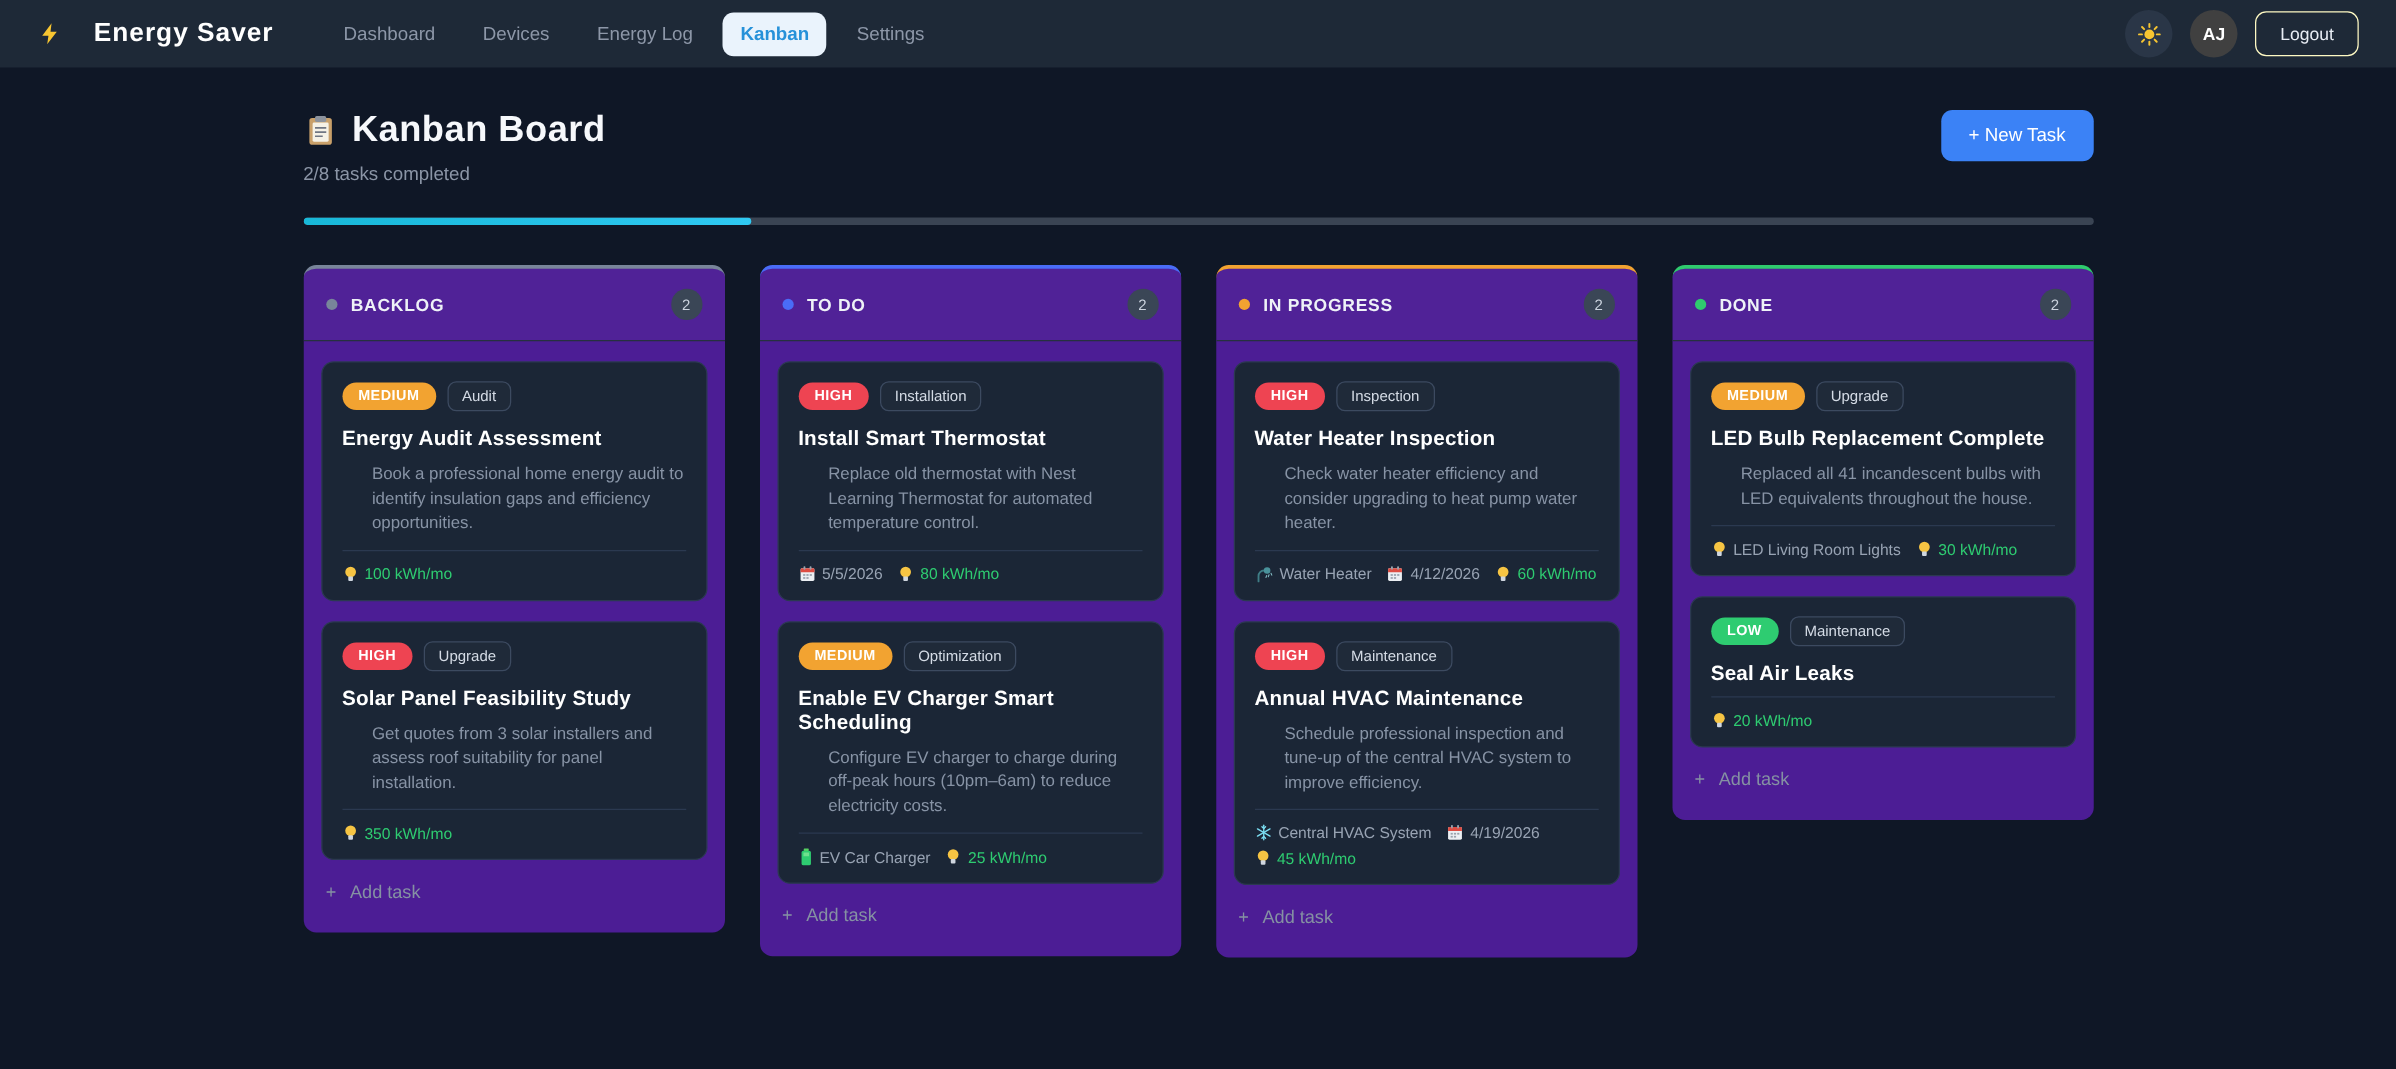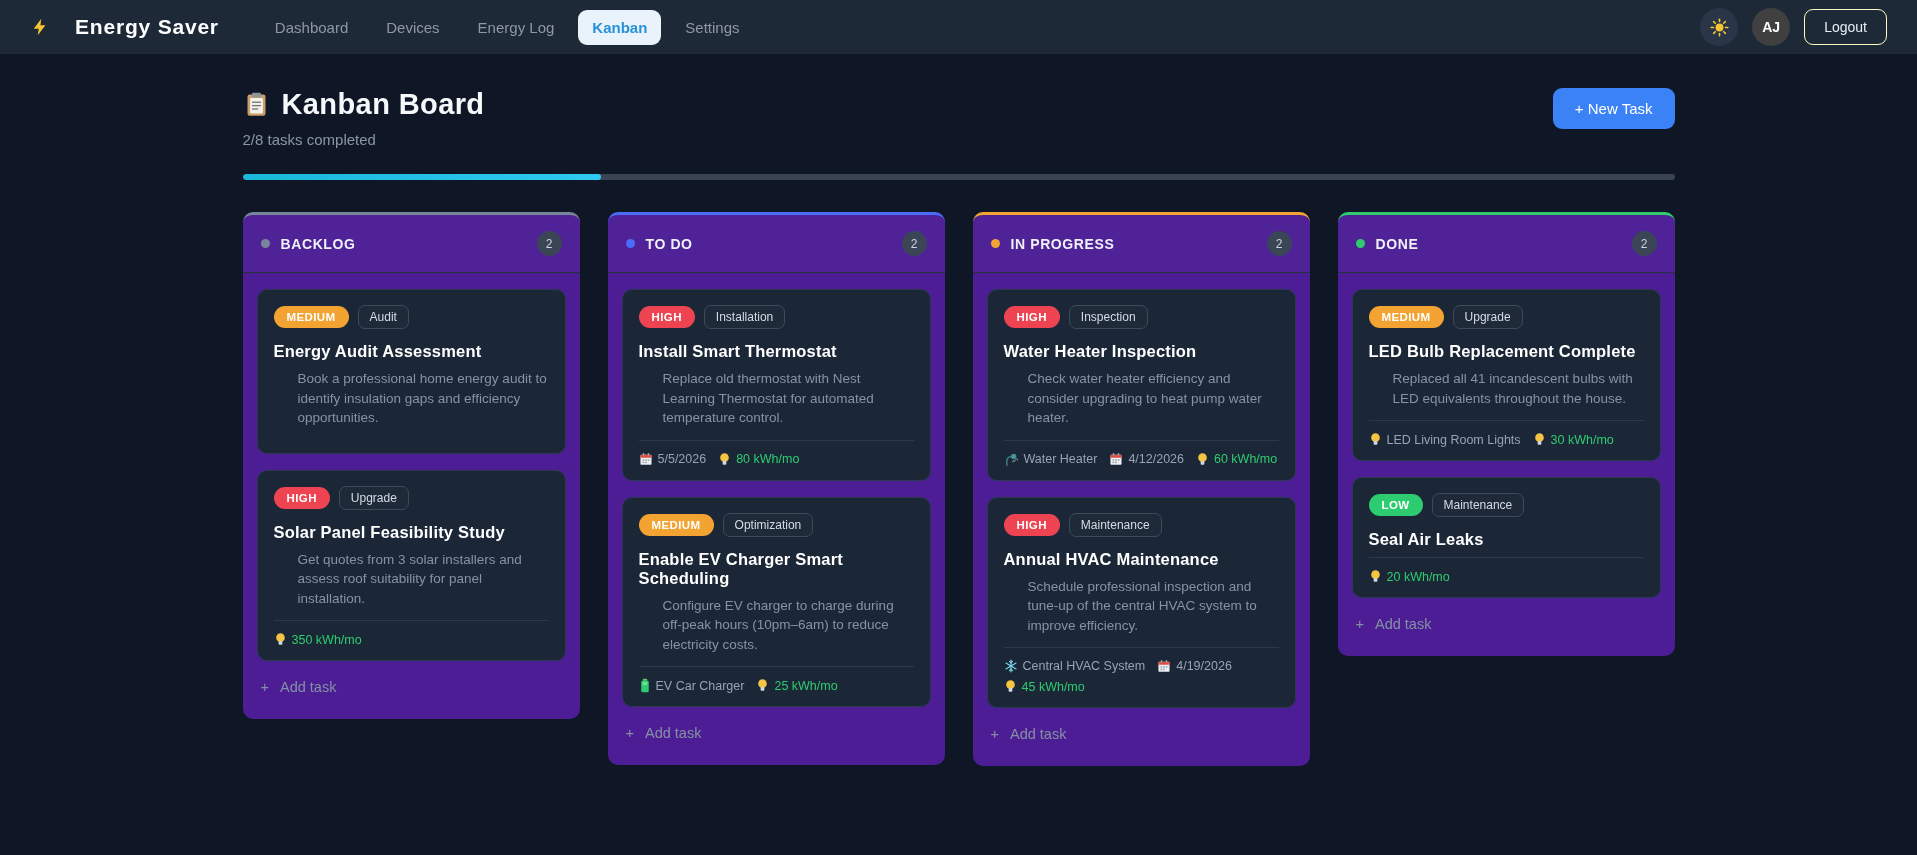--- a/index.html
+++ b/index.html
@@ -176,20 +176,31 @@
       <span class="col-count">2</span>
     </div>
     <div class="col-body">
   <article class="card">
     <div class="badges">
       <span class="pill" style="background: rgb(242, 163, 49);">MEDIUM</span>
       <span class="tag">Audit</span>
     </div>
     <h3 class="card-title">Energy Audit Assessment</h3>
     <p class="card-desc">Book a professional home energy audit to identify insulation gaps and efficiency opportunities.</p>
+    <div class="card-meta">
+              <span class="meta-item energy">
+                <span class="icn">
+                  <svg width="13" height="15" viewBox="0 0 24 28">
+                    <circle cx="12" cy="10.5" r="8" fill="#f6c443"></circle>
+                    <rect x="8.5" y="17" width="7" height="7" rx="1.5" fill="#cfd6df"></rect>
+                  </svg>
+                </span>
+                <span>100 kWh/mo</span>
+              </span>
+            </div>
   </article>
 
   <article class="card">
     <div class="badges">
       <span class="pill" style="background: rgb(238, 68, 82);">HIGH</span>
       <span class="tag">Upgrade</span>
     </div>
     <h3 class="card-title">Solar Panel Feasibility Study</h3>
     <p class="card-desc">Get quotes from 3 solar installers and assess roof suitability for panel installation.</p>
     <div class="card-meta">

